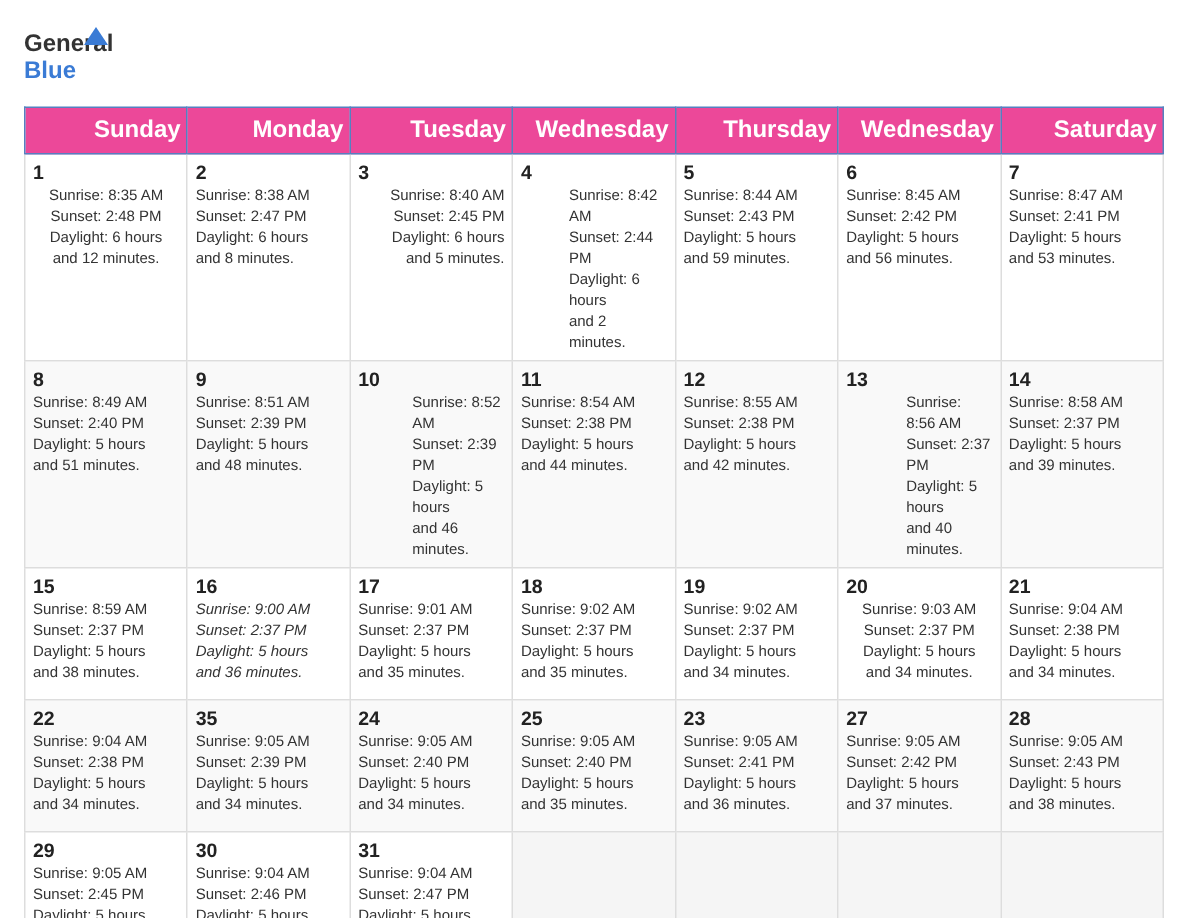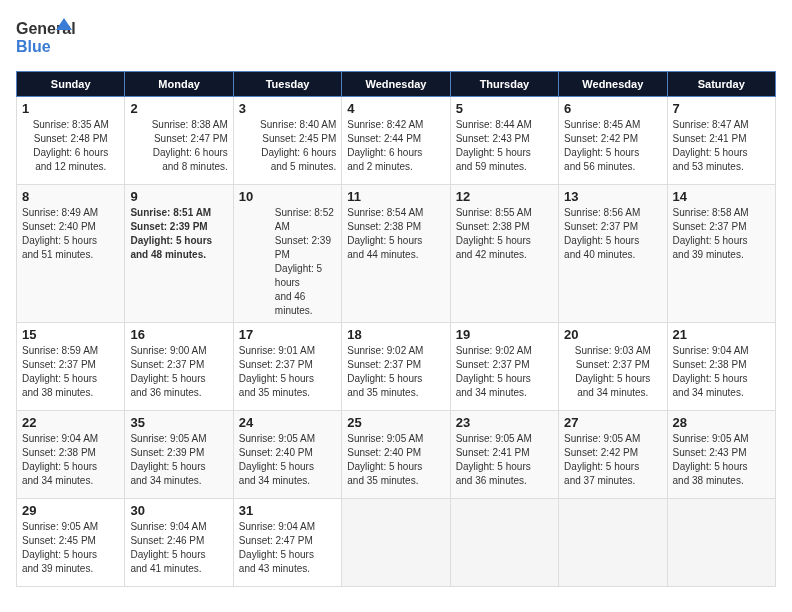--- a/index.html
+++ b/index.html
@@ -32,26 +32,26 @@
     .sub-title {
       font-size: 16px;
       color: #555;
     }
     .calendar {
       width: 100%;
       border-collapse: collapse;
       border: 1px solid #ccc;
     }
     .calendar th {
-      background-color: #0f172a;
+      background-color: #ec4899;
       color: #fff;
-      font-size: 11px;
+      font-size: 16px;
       font-weight: bold;
       padding: 6px 4px;
-      text-align: center;
+      text-align: right;
       border: 1px solid #5580c0;
     }
     .calendar td {
       vertical-align: top;
       padding: 4px 5px;
       border: 1px solid #ddd;
       font-size: 10px;
       color: #333;
       width: 14.28%;
       min-height: 80px;
@@ -112,35 +112,35 @@
   <tr class="week-row">
         <td>
           <span class="day-num">1</span>
           <div class="day-info" style="white-space: pre-line; text-align: center;">Sunrise: 8:35 AM
 Sunset: 2:48 PM
 Daylight: 6 hours
 and 12 minutes.</div>
         </td>
         <td>
           <span class="day-num">2</span>
-          <div class="day-info" style="white-space: pre-line; text-align: right;">Sunrise: 8:38 AM
+          <div class="day-info" style="white-space: pre-line;">Sunrise: 8:38 AM
 Sunset: 2:47 PM
 Daylight: 6 hours
 and 8 minutes.</div>
         </td>
         <td>
           <span class="day-num">3</span>
           <div class="day-info" style="white-space: pre-line; text-align: right;">Sunrise: 8:40 AM
 Sunset: 2:45 PM
 Daylight: 6 hours
 and 5 minutes.</div>
         </td>
         <td>
           <span class="day-num">4</span>
-          <div class="day-info" style="white-space: pre-line;">Sunrise: 8:42 AM
+          <div class="day-info" style="white-space: pre-line; margin-left: 32px;">Sunrise: 8:42 AM
 Sunset: 2:44 PM
 Daylight: 6 hours
 and 2 minutes.</div>
         </td>
         <td>
           <span class="day-num">5</span>
           <div class="day-info" style="white-space: pre-line;">Sunrise: 8:44 AM
 Sunset: 2:43 PM
 Daylight: 5 hours
 and 59 minutes.</div>
@@ -163,21 +163,21 @@
       <tr class="week-row">
         <td>
           <span class="day-num">8</span>
           <div class="day-info" style="white-space: pre-line;">Sunrise: 8:49 AM
 Sunset: 2:40 PM
 Daylight: 5 hours
 and 51 minutes.</div>
         </td>
         <td>
           <span class="day-num">9</span>
-          <div class="day-info" style="white-space: pre-line; font-weight: bold;">Sunrise: 8:51 AM
+          <div class="day-info" style="white-space: pre-line;">Sunrise: 8:51 AM
 Sunset: 2:39 PM
 Daylight: 5 hours
 and 48 minutes.</div>
         </td>
         <td>
           <span class="day-num">10</span>
           <div class="day-info" style="white-space: pre-line; margin-left: 36px;">Sunrise: 8:52 AM
 Sunset: 2:39 PM
 Daylight: 5 hours
 and 46 minutes.</div>
@@ -191,21 +191,21 @@
         </td>
         <td>
           <span class="day-num">12</span>
           <div class="day-info" style="white-space: pre-line;">Sunrise: 8:55 AM
 Sunset: 2:38 PM
 Daylight: 5 hours
 and 42 minutes.</div>
         </td>
         <td>
           <span class="day-num">13</span>
-          <div class="day-info" style="white-space: pre-line;">Sunrise: 8:56 AM
+          <div class="day-info" style="white-space: pre-line; margin-left: 40px;">Sunrise: 8:56 AM
 Sunset: 2:37 PM
 Daylight: 5 hours
 and 40 minutes.</div>
         </td>
         <td>
           <span class="day-num">14</span>
           <div class="day-info" style="white-space: pre-line;">Sunrise: 8:58 AM
 Sunset: 2:37 PM
 Daylight: 5 hours
 and 39 minutes.</div>
@@ -214,21 +214,21 @@
       <tr class="week-row">
         <td>
           <span class="day-num">15</span>
           <div class="day-info" style="white-space: pre-line;">Sunrise: 8:59 AM
 Sunset: 2:37 PM
 Daylight: 5 hours
 and 38 minutes.</div>
         </td>
         <td>
           <span class="day-num">16</span>
-          <div class="day-info" style="white-space: pre-line;">Sunrise: 9:00 AM
+          <div class="day-info" style="white-space: pre-line; font-style: italic;">Sunrise: 9:00 AM
 Sunset: 2:37 PM
 Daylight: 5 hours
 and 36 minutes.</div>
         </td>
         <td>
           <span class="day-num">17</span>
           <div class="day-info" style="white-space: pre-line;">Sunrise: 9:01 AM
 Sunset: 2:37 PM
 Daylight: 5 hours
 and 35 minutes.</div>

